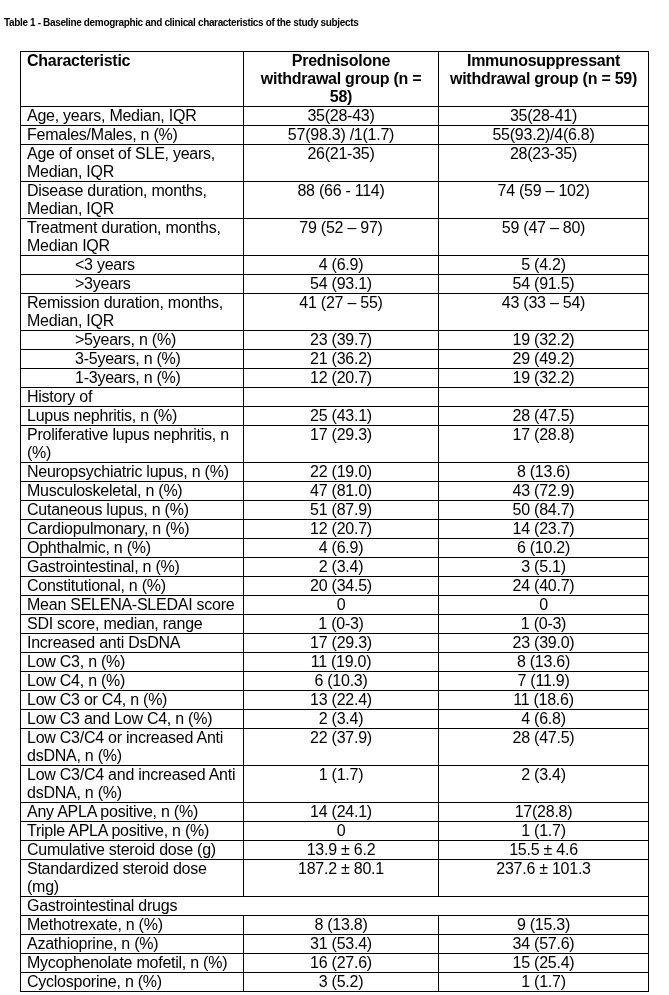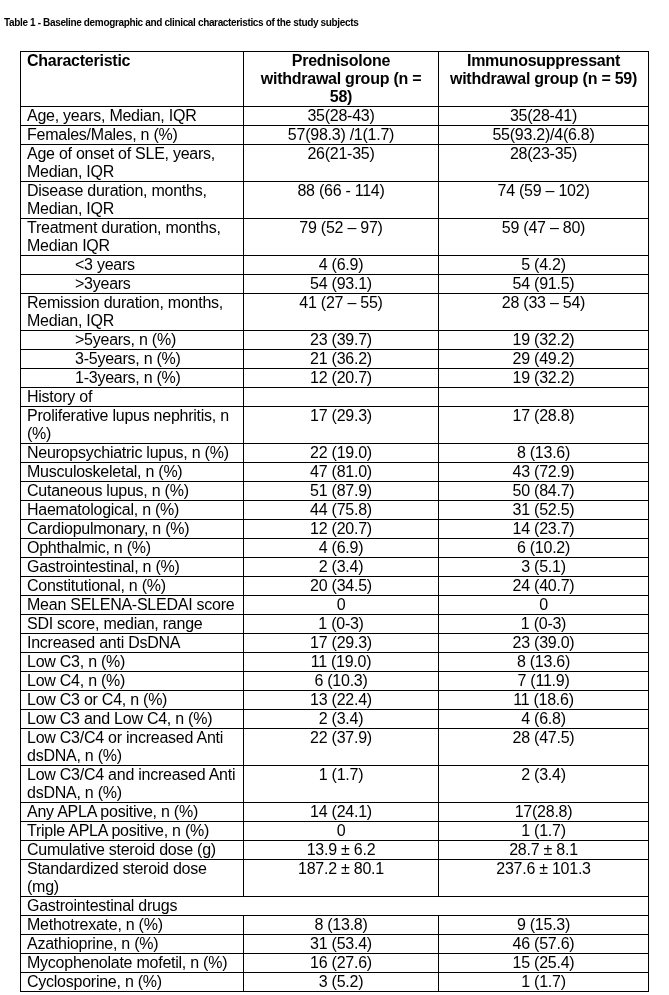--- a/index.html
+++ b/index.html
@@ -89,21 +89,21 @@
         <td class="ctr">5 (4.2)</td>
       </tr>
       <tr>
         <td class="lft ind">&gt;3years</td>
         <td class="ctr">54 (93.1)</td>
         <td class="ctr">54 (91.5)</td>
       </tr>
       <tr>
         <td class="lft">Remission duration, months, Median, IQR</td>
         <td class="ctr">41 (27 – 55)</td>
-        <td class="ctr">28 (33 – 54)</td>
+        <td class="ctr">43 (33 – 54)</td>
       </tr>
       <tr>
         <td class="lft ind">&gt;5years, n (%)</td>
         <td class="ctr">23 (39.7)</td>
         <td class="ctr">19 (32.2)</td>
       </tr>
       <tr>
         <td class="lft ind">3-5years, n (%)</td>
         <td class="ctr">21 (36.2)</td>
         <td class="ctr">29 (49.2)</td>
@@ -112,45 +112,45 @@
         <td class="lft ind">1-3years, n (%)</td>
         <td class="ctr">12 (20.7)</td>
         <td class="ctr">19 (32.2)</td>
       </tr>
       <tr>
         <td class="lft sec">History of</td>
         <td class="ctr"></td>
         <td class="ctr"></td>
       </tr>
       <tr>
+        <td class="lft">Lupus nephritis, n (%)</td>
+        <td class="ctr">25 (43.1)</td>
+        <td class="ctr">28 (47.5)</td>
+      </tr>
+      <tr>
         <td class="lft">Proliferative lupus nephritis, n (%)</td>
         <td class="ctr">17 (29.3)</td>
         <td class="ctr">17 (28.8)</td>
       </tr>
       <tr>
         <td class="lft">Neuropsychiatric lupus, n (%)</td>
         <td class="ctr">22 (19.0)</td>
         <td class="ctr">8 (13.6)</td>
       </tr>
       <tr>
         <td class="lft">Musculoskeletal, n (%)</td>
         <td class="ctr">47 (81.0)</td>
         <td class="ctr">43 (72.9)</td>
       </tr>
       <tr>
         <td class="lft">Cutaneous lupus, n (%)</td>
         <td class="ctr">51 (87.9)</td>
         <td class="ctr">50 (84.7)</td>
       </tr>
       <tr>
-        <td class="lft">Haematological, n (%)</td>
-        <td class="ctr">44 (75.8)</td>
-        <td class="ctr">31 (52.5)</td>
-      </tr>
-      <tr>
         <td class="lft">Cardiopulmonary, n (%)</td>
         <td class="ctr">12 (20.7)</td>
         <td class="ctr">14 (23.7)</td>
       </tr>
       <tr>
         <td class="lft">Ophthalmic, n (%)</td>
         <td class="ctr">4 (6.9)</td>
         <td class="ctr">6 (10.2)</td>
       </tr>
       <tr>
@@ -214,39 +214,39 @@
         <td class="ctr">17(28.8)</td>
       </tr>
       <tr>
         <td class="lft">Triple APLA positive, n (%)</td>
         <td class="ctr">0</td>
         <td class="ctr">1 (1.7)</td>
       </tr>
       <tr>
         <td class="lft">Cumulative steroid dose (g)</td>
         <td class="ctr">13.9 ± 6.2</td>
-        <td class="ctr">28.7 ± 8.1</td>
+        <td class="ctr">15.5 ± 4.6</td>
       </tr>
       <tr>
         <td class="lft">Standardized steroid dose (mg)</td>
         <td class="ctr">187.2 ± 80.1</td>
         <td class="ctr">237.6 ± 101.3</td>
       </tr>
       <tr>
         <td class="lft sec" colspan="3">Gastrointestinal drugs</td>
       </tr>
       <tr>
         <td class="lft">Methotrexate, n (%)</td>
         <td class="ctr">8 (13.8)</td>
         <td class="ctr">9 (15.3)</td>
       </tr>
       <tr>
         <td class="lft">Azathioprine, n (%)</td>
         <td class="ctr">31 (53.4)</td>
-        <td class="ctr">46 (57.6)</td>
+        <td class="ctr">34 (57.6)</td>
       </tr>
       <tr>
         <td class="lft">Mycophenolate mofetil, n (%)</td>
         <td class="ctr">16 (27.6)</td>
         <td class="ctr">15 (25.4)</td>
       </tr>
       <tr>
         <td class="lft">Cyclosporine, n (%)</td>
         <td class="ctr">3 (5.2)</td>
         <td class="ctr">1 (1.7)</td>

